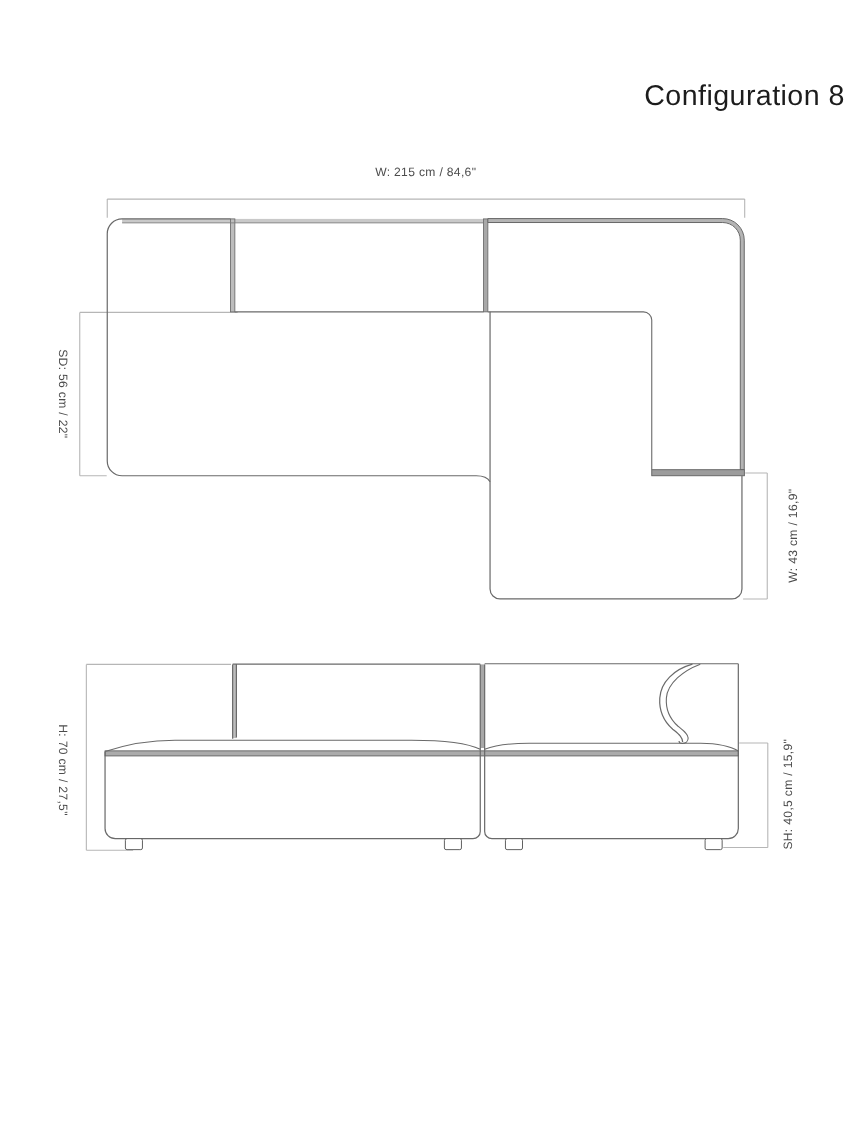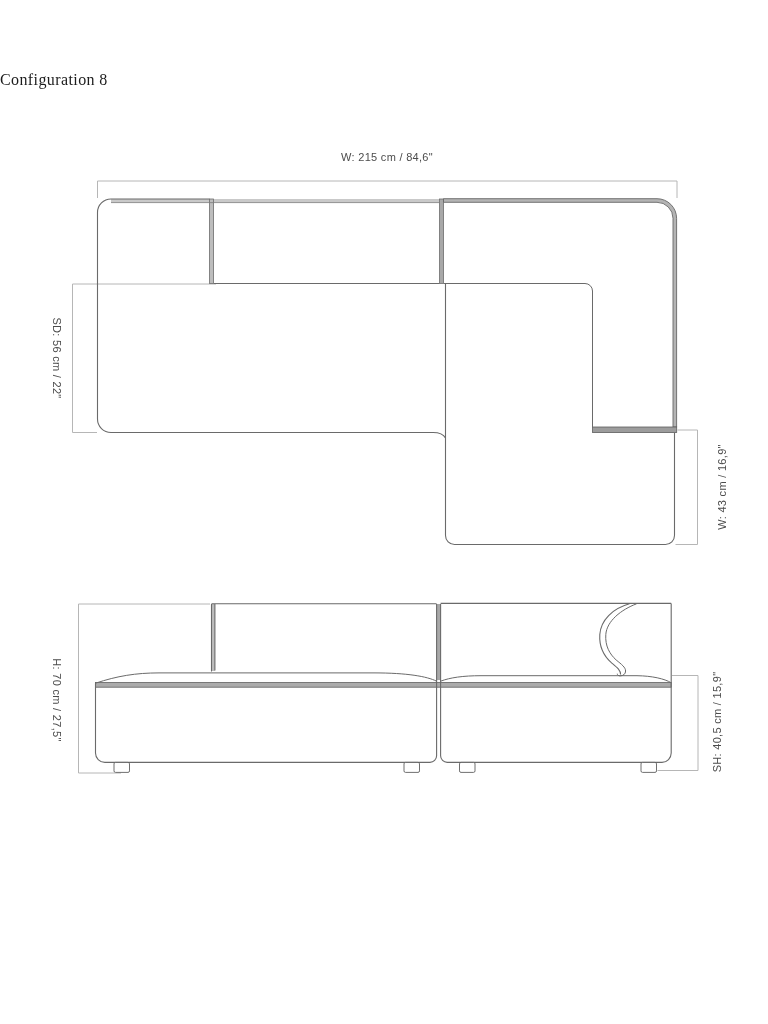--- a/index.html
+++ b/index.html
@@ -1,19 +1,19 @@
 <!DOCTYPE html>
 <html><head>
 <meta charset="utf-8">
 <style>
   html,body{margin:0;padding:0;background:#fff;}
   .page{position:relative;width:768px;height:1024px;background:#ffffff;overflow:hidden;
         font-family:"Liberation Sans",sans-serif;}
-  .title{position:absolute;top:71px;left:0;width:100%;text-align:left;
-         font-family:Liberation Serif, serif;font-size:16px;
+  .title{position:absolute;top:71px;left:0;width:100%;text-align:right;
+         font-family:Liberation Sans, sans-serif;font-size:26px;
          letter-spacing:.4px;color:#1c1c1c;}
   .drawing-svg{position:absolute;left:0;top:0;}
   .dim-label{position:absolute;font-size:11px;line-height:1.1;color:#4c4c4c;
              letter-spacing:.3px;white-space:nowrap;}
   .lbl-w215{left:387px;top:157px;transform:translate(-50%,-50%);}
   .lbl-sd56{left:57px;top:358px;transform:translate(-50%,-50%) rotate(90deg);}
   .lbl-w43{left:722px;top:487px;transform:translate(-50%,-50%) rotate(-90deg);}
   .lbl-h70{left:57px;top:700px;transform:translate(-50%,-50%) rotate(90deg);}
   .lbl-sh405{left:717px;top:722px;transform:translate(-50%,-50%) rotate(-90deg);}
 </style>

